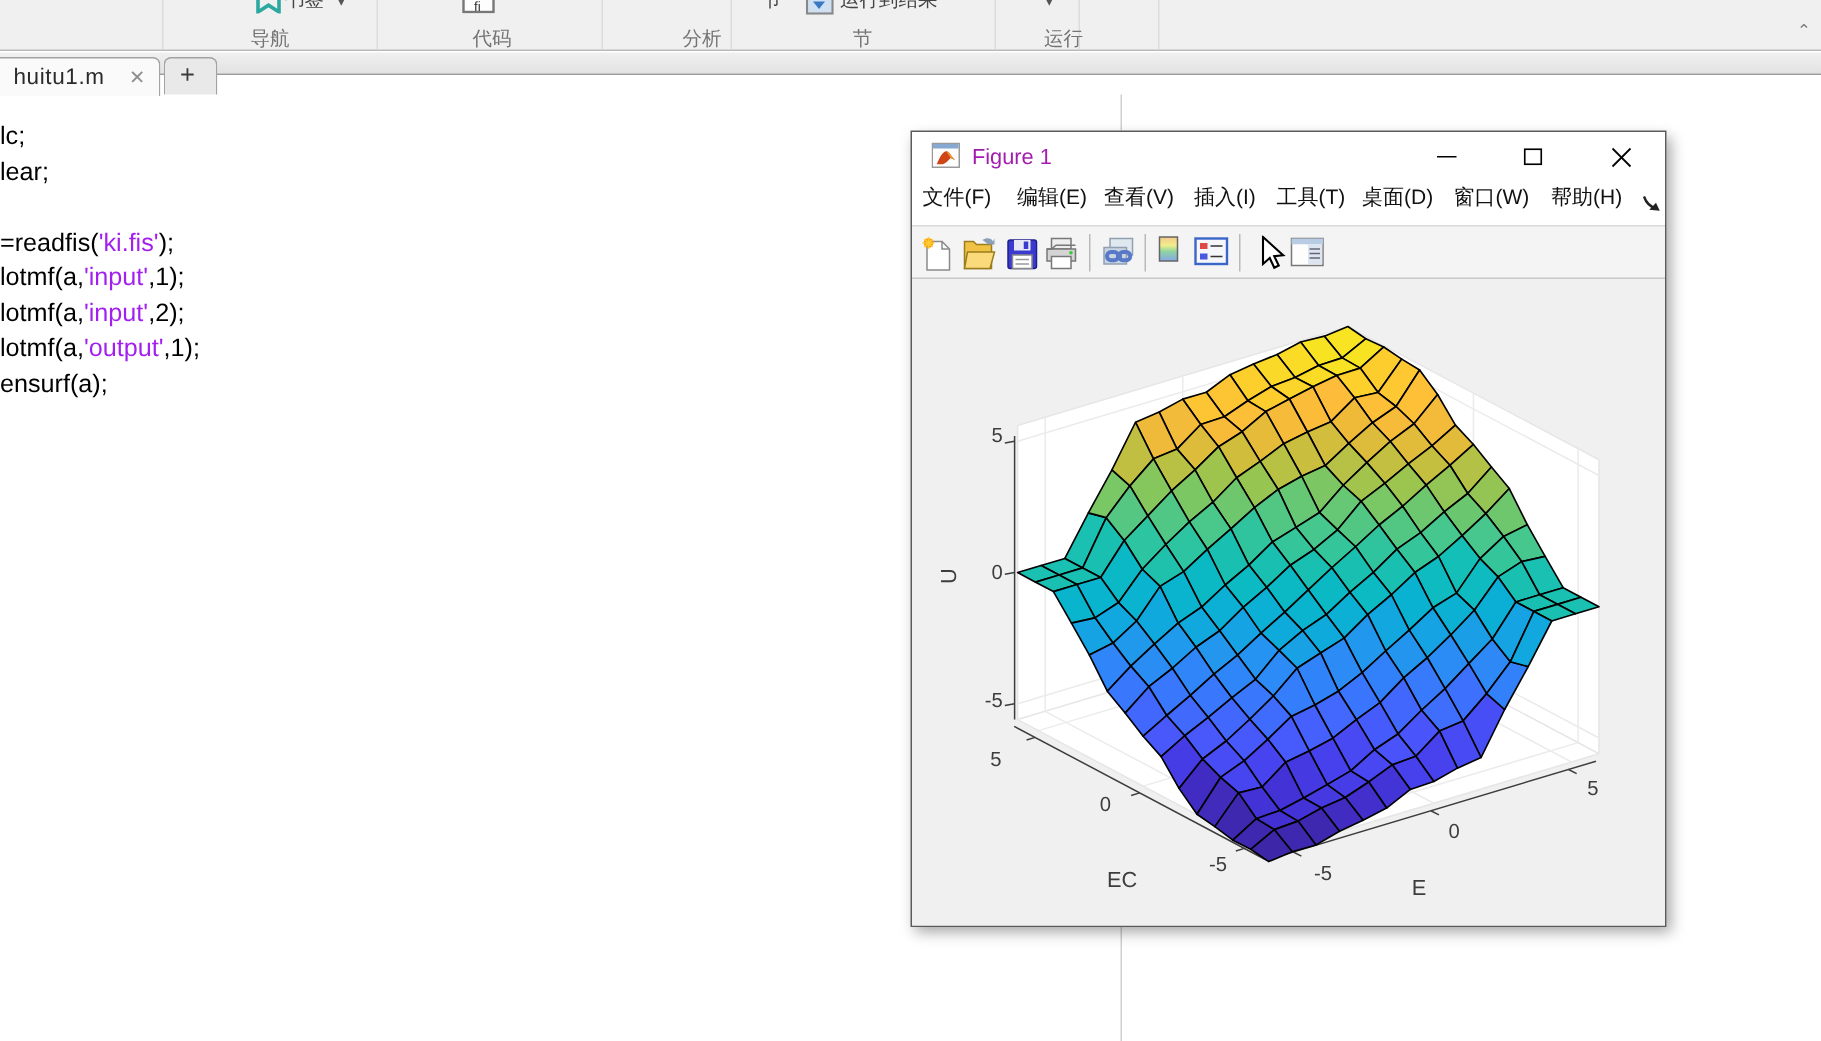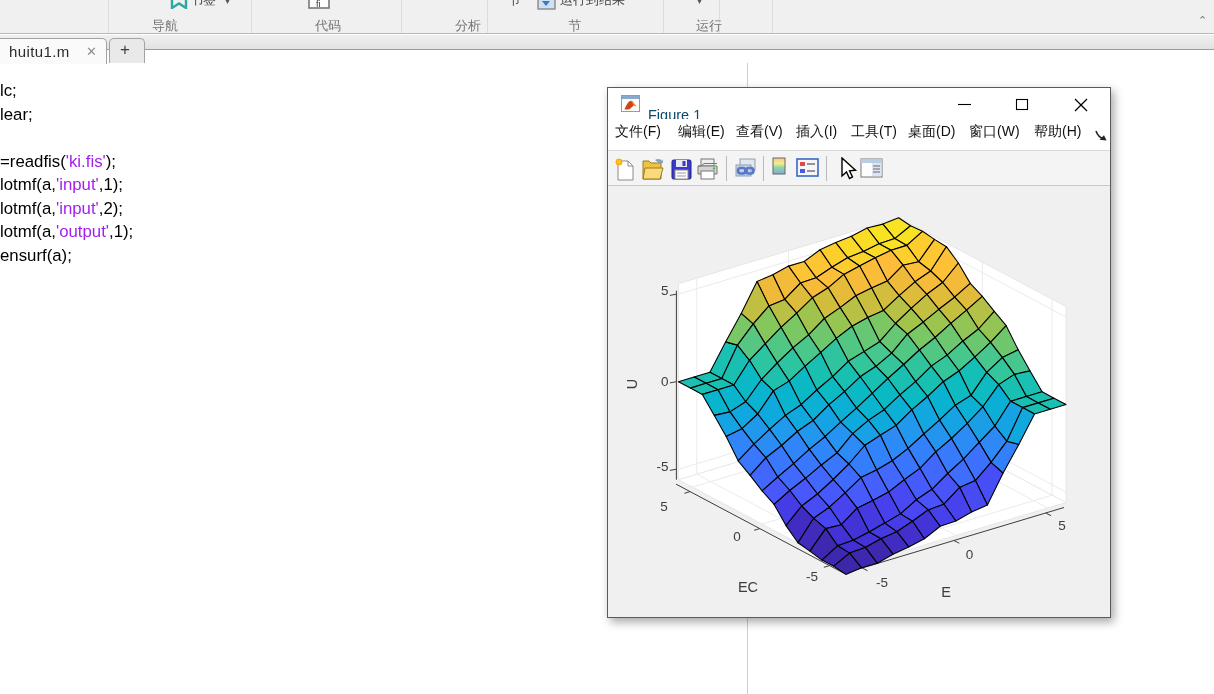--- a/index.html
+++ b/index.html
@@ -17,41 +17,41 @@
  border:1px solid #a3a3a3;border-bottom:none;border-radius:5px 5px 0 0}
 .ptab div{position:absolute;left:10px;top:1px;font-size:17px;color:#3c3c3c}
 .code{position:absolute;left:0;top:63px;width:746px;height:631px;background:#fff}
 pre{font-family:Liberation Sans, sans-serif;font-size:16.8px;line-height:23.5px;
  color:#000;margin-top:16px}
 .str{color:#a31ff0}
 .vdiv{position:absolute;left:747px;top:63px;width:1px;height:631px;background:#cfcfcf}
 .fig{position:absolute;left:607px;top:87px;width:504px;height:531px;background:#fff;
  border:1px solid #5a5a5a;box-shadow:3px 4px 9px rgba(0,0,0,0.35)}
 .ftitle{position:absolute;left:0;top:0;width:502px;height:31px;background:#fff}
-.ftitle .t{position:absolute;left:40px;top:19px;font-size:14.5px;color:#0c4a6e}
+.ftitle .t{position:absolute;left:40px;top:9px;font-size:14.5px;color:#a21caf}
 .fmenu{position:absolute;left:0;top:31px;width:502px;height:31px;background:#fff;
  font-size:14px;color:#111}
 .fmenu span{position:absolute;top:4px}
 .ftool{position:absolute;left:0;top:62px;width:502px;height:36px;background:#f4f4f4;
  border-top:1px solid #d9d9d9;border-bottom:1px solid #c8c8c8}
 .tsep{position:absolute;top:5px;width:1px;height:25px;background:#b9b9b9}
 .fcanvas{position:absolute;left:0;top:98px;width:502px;height:431px;background:#f0f0f0}
 .frag{position:absolute;top:0;height:8px;font-size:13px;color:#444;overflow:hidden}
 .frag i{font-style:normal;display:block;margin-top:-9px}
 </style></head><body>
 
 <div class="ribbon">
   <div class="gsep" style="left:108px"></div>
   <div class="gsep" style="left:251px"></div>
   <div class="gsep" style="left:401px"></div>
   <div class="gsep" style="left:487px"></div>
   <div class="gsep" style="left:663px"></div>
   <div class="gsep" style="left:719px"></div>
   <div class="gsep" style="left:772px"></div>
-  <div class="glabel" style="left:165px">导航</div>
+  <div class="glabel" style="left:180px">导航</div>
   <div class="glabel" style="left:328px">代码</div>
   <div class="glabel" style="left:468px">分析</div>
   <div class="glabel" style="left:575px">节</div>
   <div class="glabel" style="left:709px">运行</div>
 
   <svg style="position:absolute;left:169px;top:0" width="20" height="9">
     <path d="M3 -3 L3 8 L10 3.5 L17 8 L17 -3" fill="none" stroke="#2ba8a0" stroke-width="2.4"></path>
     </svg>
   <div class="frag" style="left:190px;width:40px">
       <i>书签</i>

